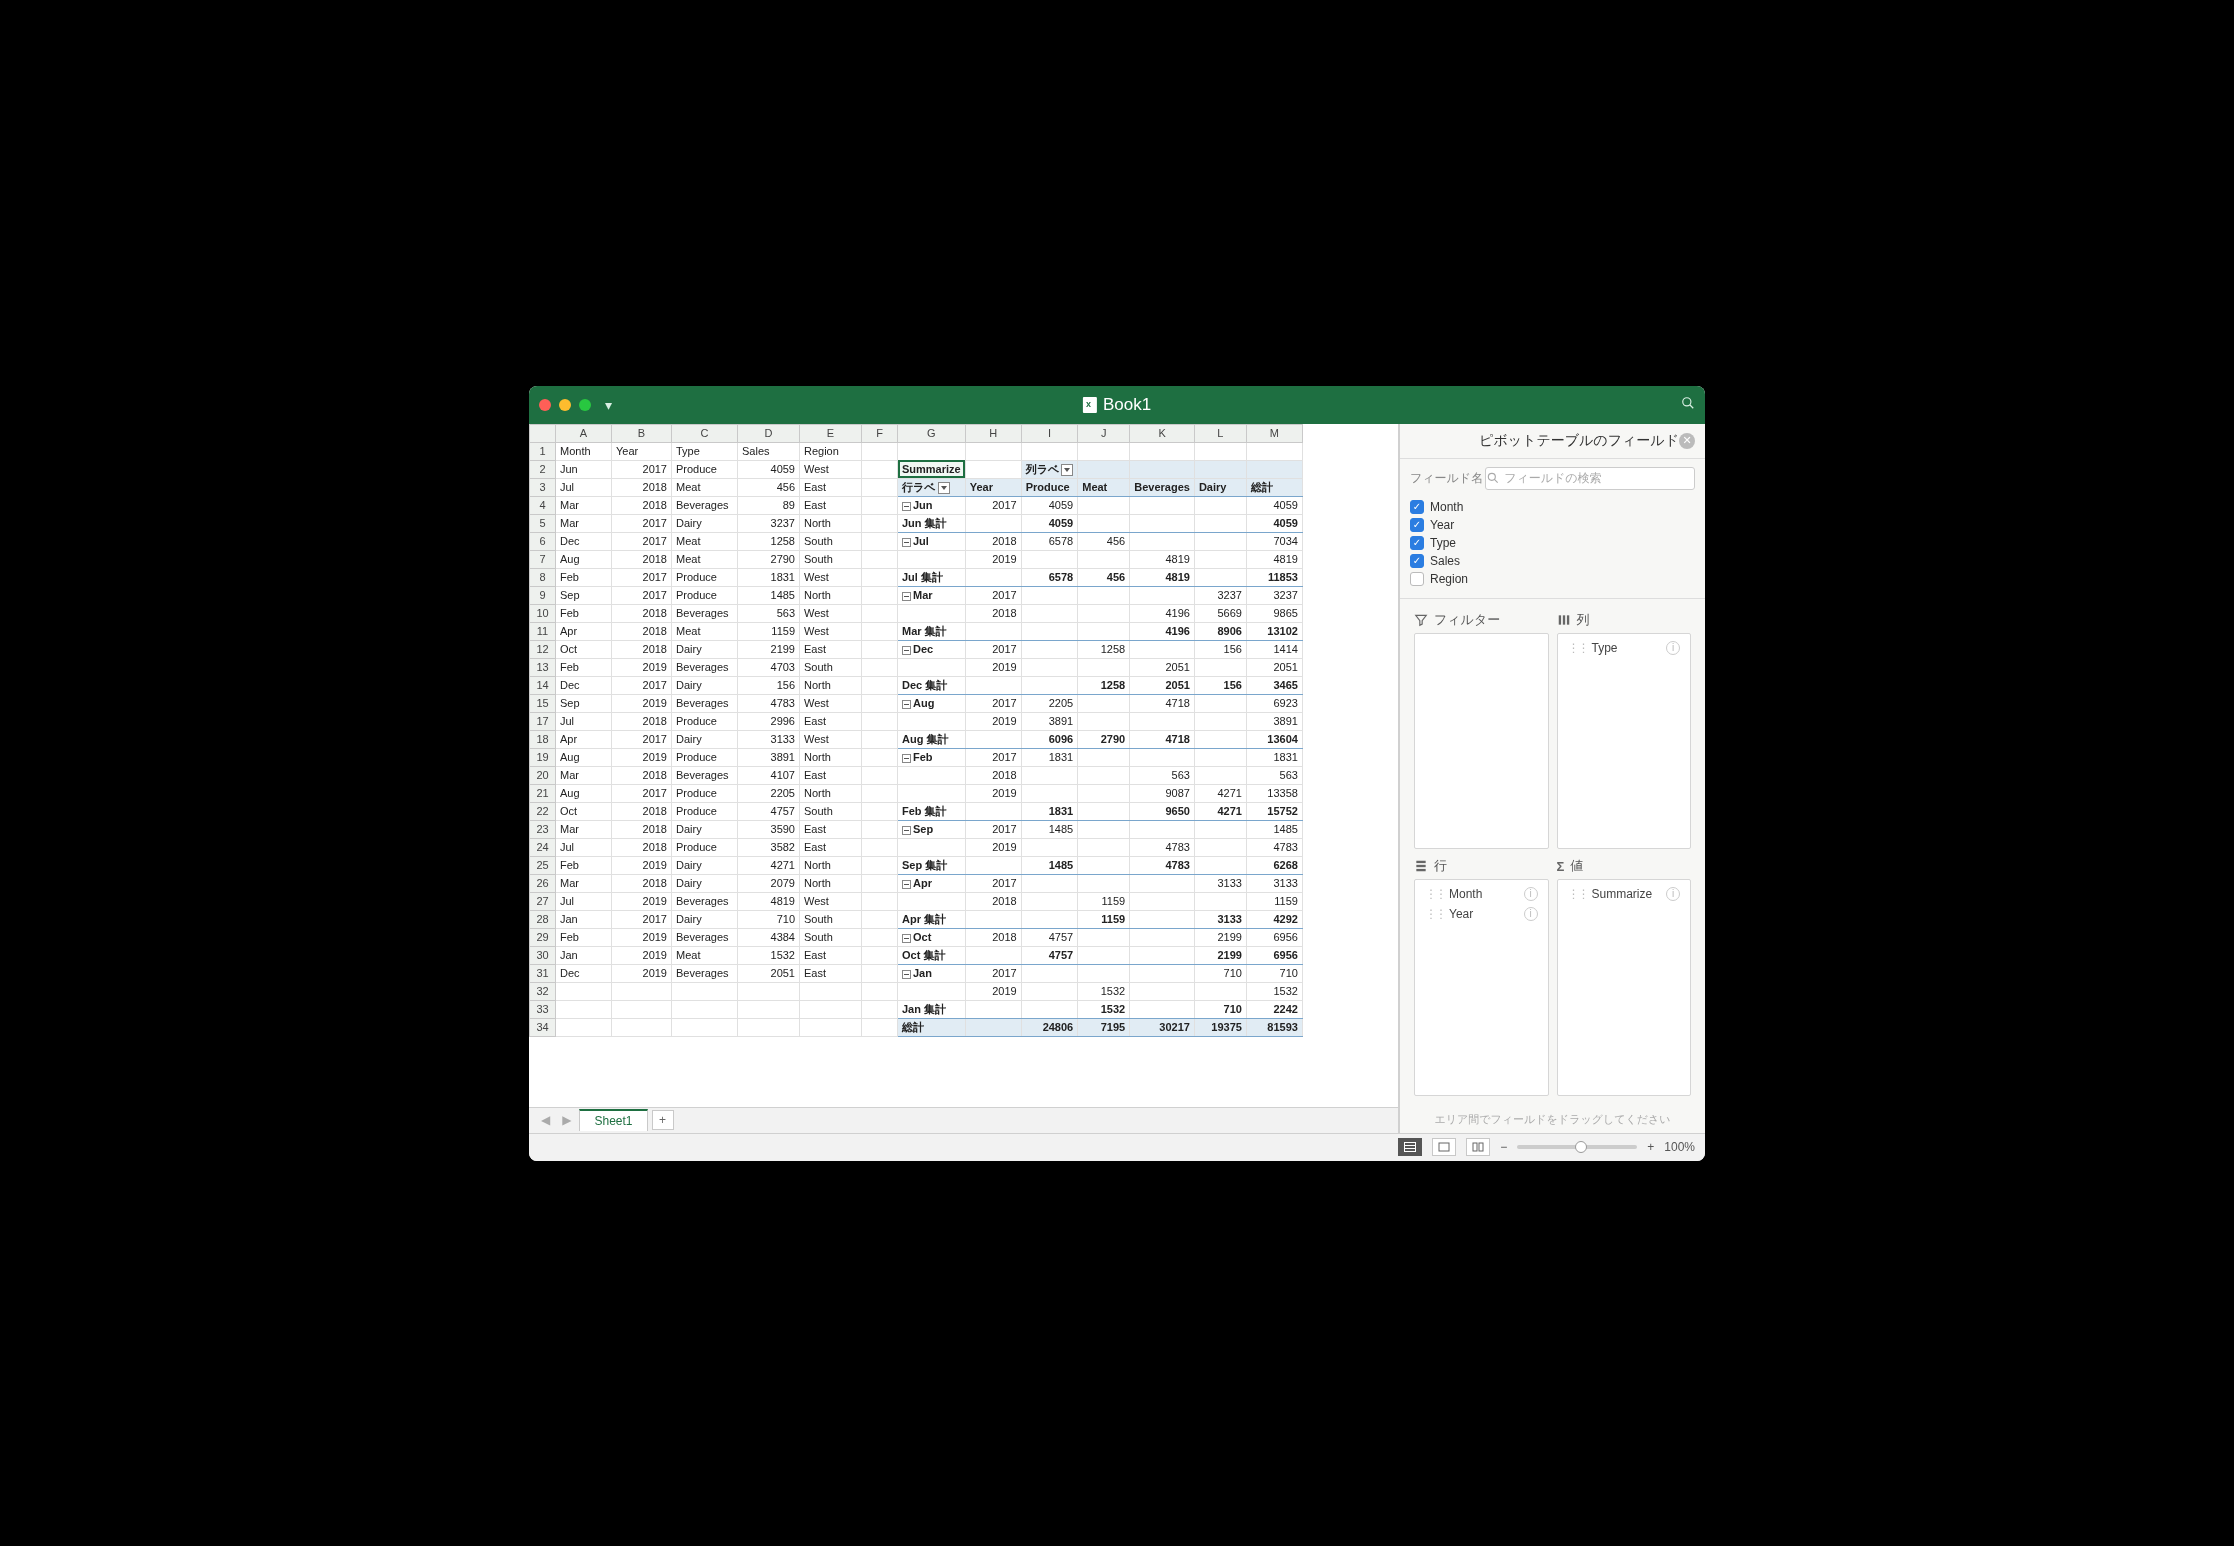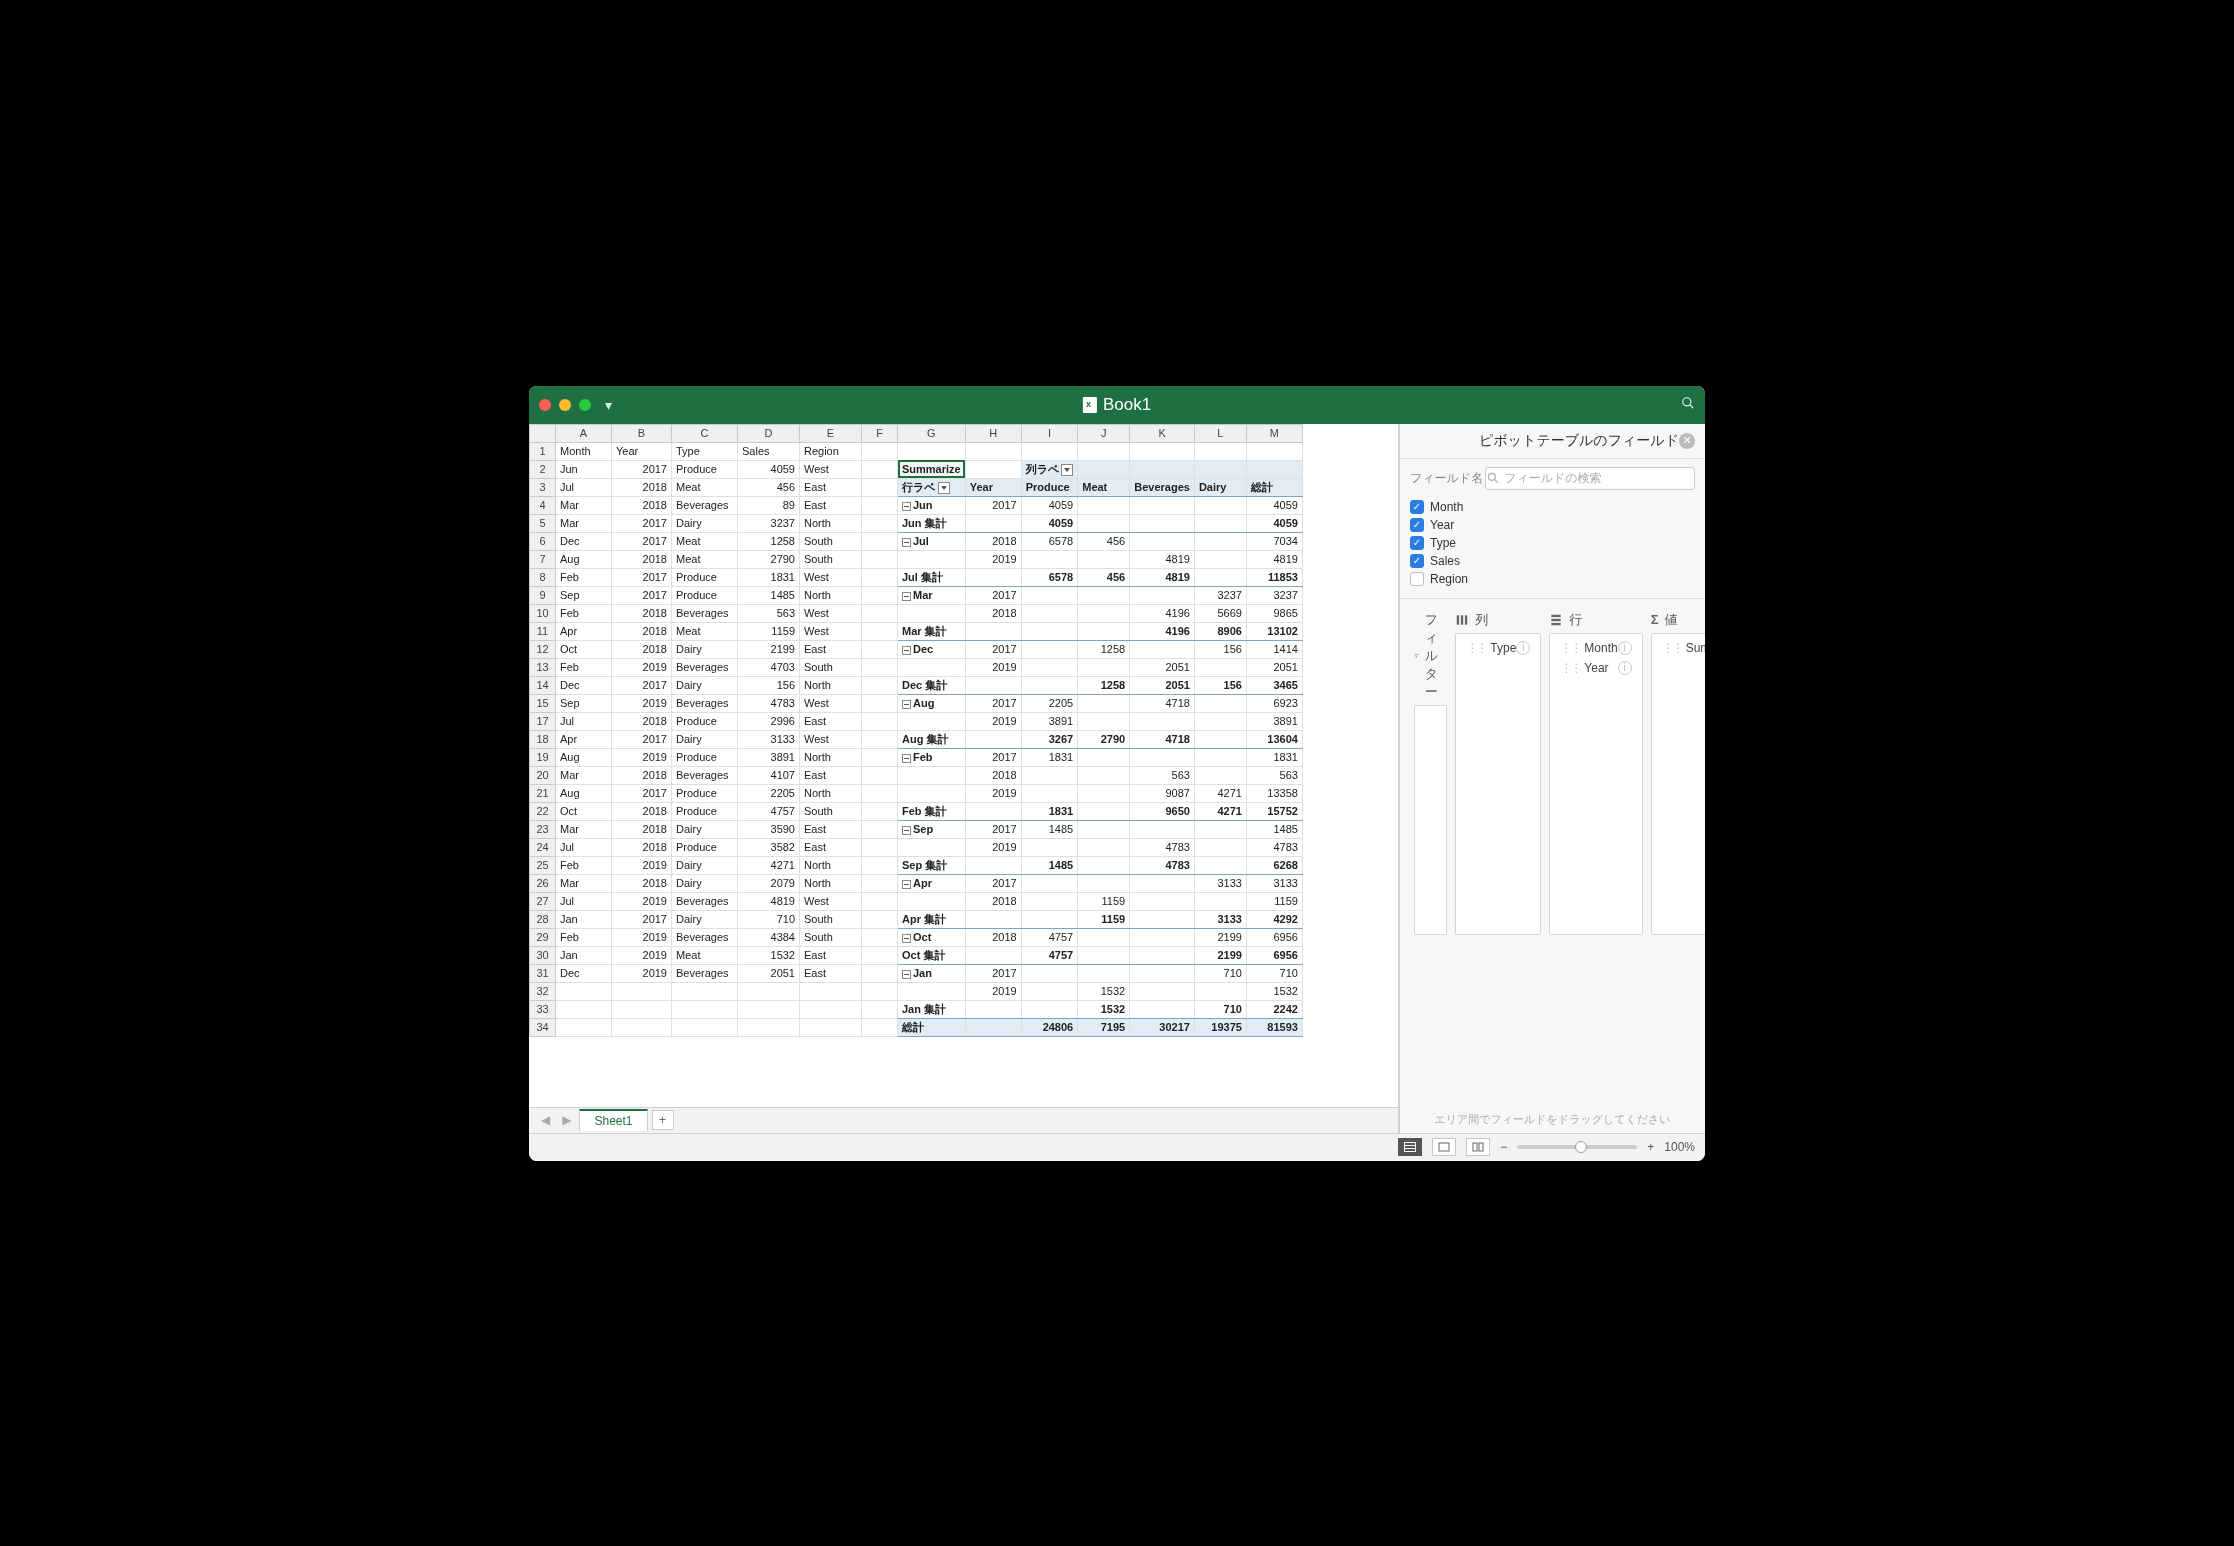--- a/index.html
+++ b/index.html
@@ -47,21 +47,21 @@
   .fp-header .ttl { font-size: 14px; color: #333; }
   .fp-close { width:16px;height:16px;border-radius:50%;background:#bbb;color:#fff;text-align:center;line-height:14px;font-size:11px;}
   .fp-search-row { display:flex; align-items:center; gap:2px; padding:8px 10px 4px; }
   .fp-search-row .lbl{color:#888;}
   .fp-search { flex:1; border:1px solid #ccc; border-radius:3px; padding:2px 0; display:flex; align-items:center; gap:4px; color:#aaa; background:#fff;}
   .fp-fields { padding: 4px 10px 10px; border-bottom:1px solid #ddd; }
   .fld-row { display:flex; align-items:center; gap:6px; padding:2px 0; color:#333; }
   .chk { width:14px;height:14px;border-radius:3px;border:1px solid #bbb;background:#fff;display:inline-flex;align-items:center;justify-content:center;}
   .chk.on{background:#2b7de1;border-color:#2b7de1;}
   .chk.on::after{content:"✓";color:#fff;font-size:10px;line-height:10px;}
-  .fp-areas { flex:1; display:grid; grid-template-columns:1fr 1fr 1fr 1fr; grid-template-rows:auto auto; gap:0; padding:8px 10px; }
+  .fp-areas { flex:1; display:grid; grid-template-columns:1fr 1fr; grid-template-rows:auto auto; gap:0; padding:8px 10px; }
   .area { display:flex; flex-direction:column; padding:4px; }
   .area .ahdr { display:flex; align-items:center; gap:6px; color:#555; font-size:13px; margin-bottom:4px; }
   .area .box { flex:1; min-height:70px; background:#fff; border:1px solid #d6d6d6; border-radius:2px; padding:4px; }
   .pill { display:flex; align-items:center; justify-content:space-between; padding:3px 6px; color:#444; border-radius:2px; }
   .pill .grab{color:#bbb;letter-spacing:-2px;margin-right:4px;}
   .pill .info{width:14px;height:14px;border-radius:50%;border:1px solid #ccc;color:#bbb;text-align:center;line-height:12px;font-size:10px;}
   .fp-hint{color:#aaa;text-align:center;font-size:11px;padding:4px 0 6px;}
   .statusbar { height: 28px; background: #f2f2f2; border-top: 1px solid #d0d0d0; display:flex; align-items:center; justify-content:flex-end; gap:10px; padding:0 10px; font-size:12px; color:#555;}
   .view-btn{width:24px;height:18px;border:1px solid #c8c8c8;background:#fff;display:flex;align-items:center;justify-content:center;}
   .view-btn.active{background:#555;color:#fff;border-color:#555;}
@@ -377,21 +377,21 @@
               <tr>
                 <td class="rowhdr">18</td>
                 <td class="">Apr</td>
                 <td class="num">2017</td>
                 <td class="">Dairy</td>
                 <td class="num">3133</td>
                 <td class="">West</td>
                 <td></td>
                 <td class=" pivot-sub pivot-top"><span class="bold">Aug 集計</span></td>
                 <td class="num pivot-sub pivot-top"></td>
-                <td class="bold num pivot-sub pivot-top">3267</td>
+                <td class="bold num pivot-sub pivot-top">6096</td>
                 <td class="bold num pivot-sub pivot-top">2790</td>
                 <td class="bold num pivot-sub pivot-top">4718</td>
                 <td class="bold num pivot-sub pivot-top"></td>
                 <td class="bold num pivot-sub pivot-top">13604</td>
               </tr>
               <tr>
                 <td class="rowhdr">19</td>
                 <td class="">Aug</td>
                 <td class="num">2019</td>
                 <td class="">Produce</td>

